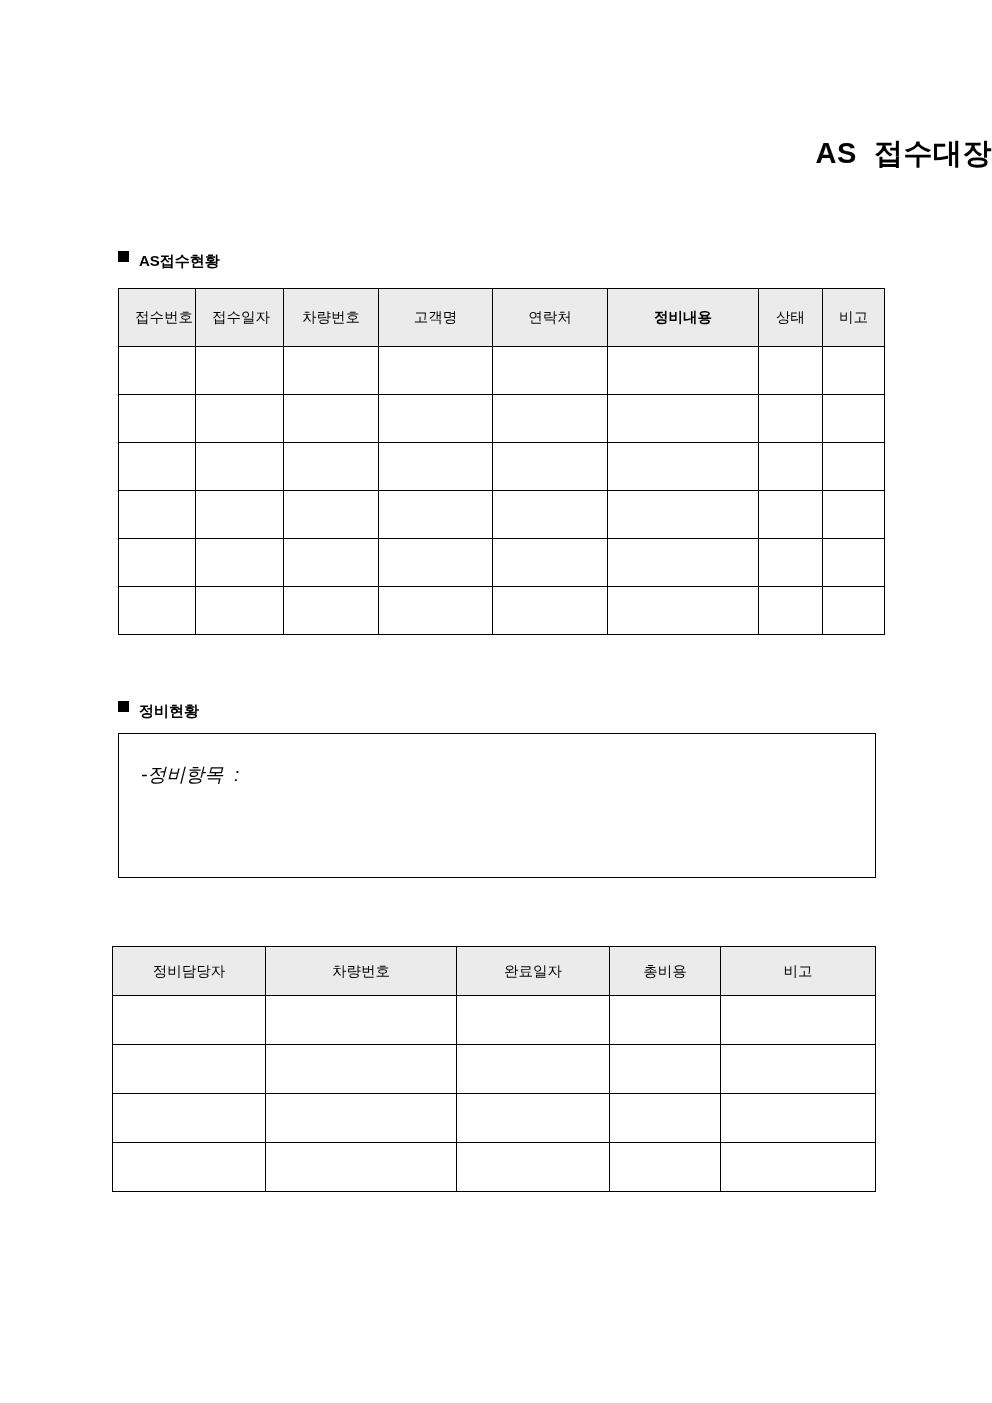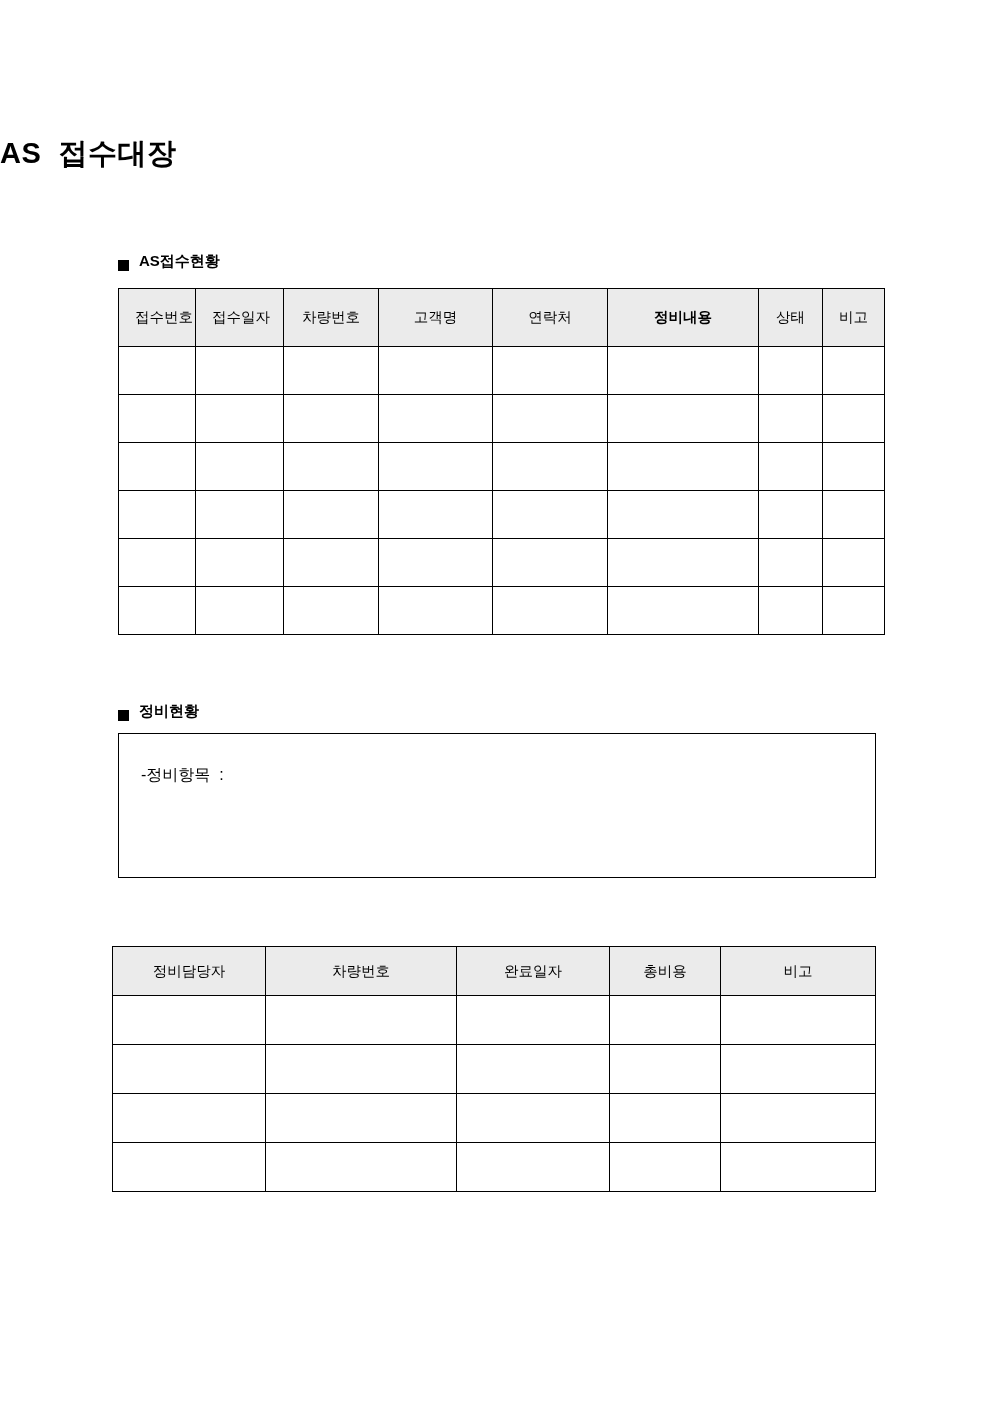--- a/index.html
+++ b/index.html
@@ -23,33 +23,33 @@
     height: 1403px;
     box-sizing: border-box;
   }
 
   
   .doc-title {
     position: absolute;
     left: 0;
     top: 133px;
     width: 992px;
-    text-align: left;
+    text-align: right;
     font-size: 29px;
     font-weight: bold;
     letter-spacing: 0.5px;
     line-height: 40px;
     white-space: pre;
   }
 
   
   .section-heading {
     position: absolute;
     display: flex;
-    align-items: flex-end;
+    align-items: flex-start;
     font-size: 15px;
     font-weight: bold;
     line-height: 20px;
   }
   .section-heading .bullet {
     display: inline-block;
     width: 11px;
     height: 11px;
     background: #000000;
     margin-right: 10px;
@@ -111,23 +111,24 @@
     left: 118px;
     top: 733px;
     width: 758px;
     height: 145px;
     border: 1px solid #000000;
     box-sizing: border-box;
     background: #ffffff;
     padding: 26px 0 0 22px;
   }
   #maint-box .line {
-    font-size: 16px;
+    font-size: 19px;
     line-height: 29px;
     white-space: pre;
+    font-style: italic;
   }
 
   
   #table-result {
     left: 112px;
     top: 946px;
     width: 758px;
     padding-left: 12px;
   }
   #table-result th { height: 48px; }

